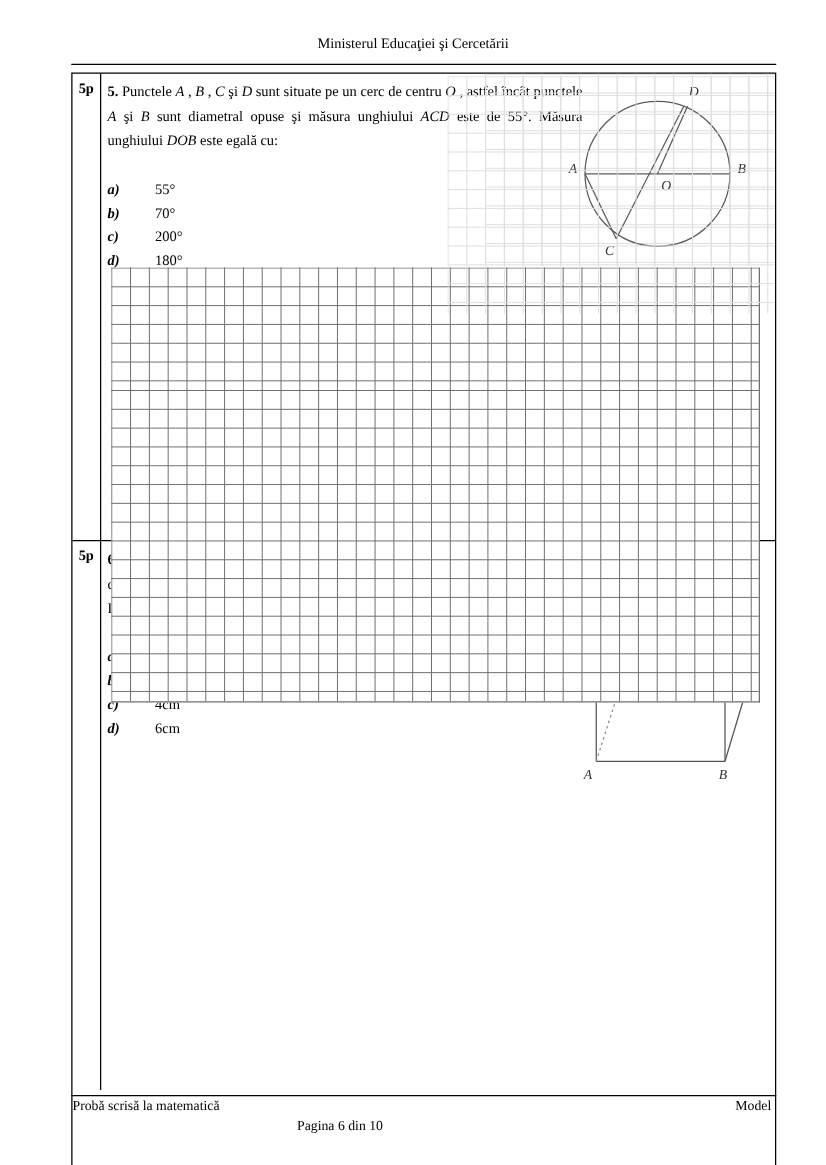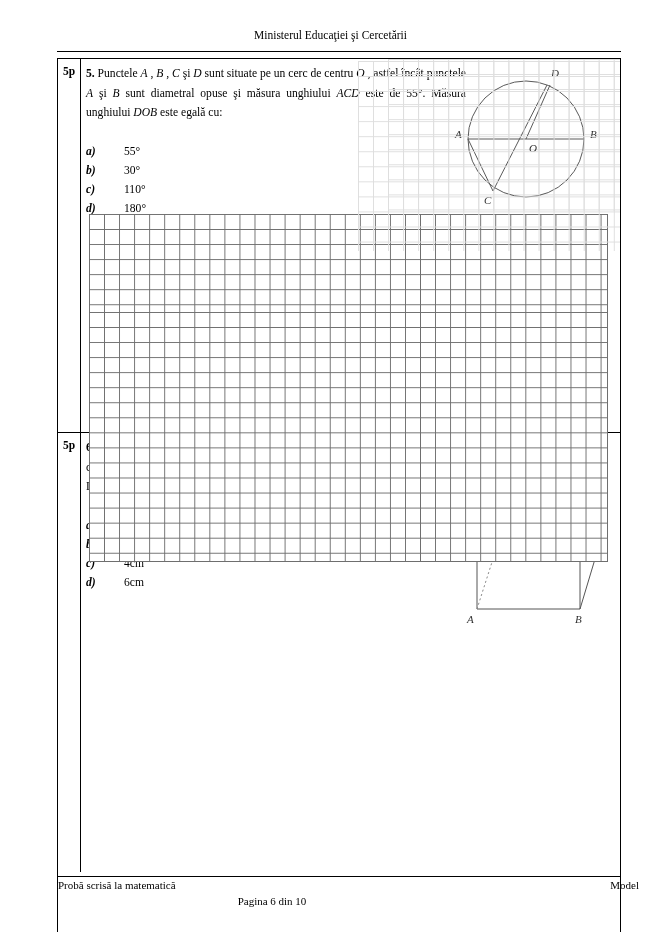--- a/index.html
+++ b/index.html
@@ -170,21 +170,21 @@
     border-top: 1px solid #000;
   }
   #footer-left {
     position: absolute;
     left: 58px;
     top: 879px;
     font-size: 11px;
   }
   #footer-right {
     position: absolute;
-    right: 22px;
+    right: 44px;
     top: 879px;
     font-size: 11px;
   }
   #footer-center {
     position: absolute;
     left: 0;
     top: 895px;
     width: 544px;
     text-align: center;
     font-size: 11px;
@@ -212,22 +212,22 @@
   <div id="row-divider"></div>
 
   <div class="pts" id="pts-1">5p</div>
   <div class="pts" id="pts-2">5p</div>
 
   <div class="problem" id="problem-5">
     <p class="ptext"><span class="pnum">5.</span><span> Punctele </span><span class="mi">A</span><span> , </span><span class="mi">B</span><span> , </span><span class="mi">C</span><span> şi </span><span class="mi">D</span><span> sunt situate pe un cerc de centru </span><span class="mi">O</span><span> , astfel încât punctele </span><span class="mi">A</span><span> şi </span><span class="mi">B</span><span> sunt diametral opuse şi măsura unghiului </span><span class="mi">ACD</span><span> este de </span><span class="mn">55°</span><span>. Măsura unghiului </span><span class="mi">DOB</span><span> este egală cu:</span></p>
 
     <ul class="choices">
       <li><span class="lbl">a)</span><span class="val">55°</span></li>
-      <li><span class="lbl">b)</span><span class="val">30°</span></li>
-      <li><span class="lbl">c)</span><span class="val">110°</span></li>
+      <li><span class="lbl">b)</span><span class="val">70°</span></li>
+      <li><span class="lbl">c)</span><span class="val">200°</span></li>
       <li><span class="lbl">d)</span><span class="val">180°</span></li>
     </ul>
   </div>
 
   <div class="faintgrid" id="faint-1"></div>
 
   <div class="figure" id="fig-circle">
     <svg width="170" height="152" viewBox="0 0 170 152">
       <circle cx="75" cy="80" r="58" fill="none" stroke="#5a5a5a" stroke-width="1"></circle>
 

